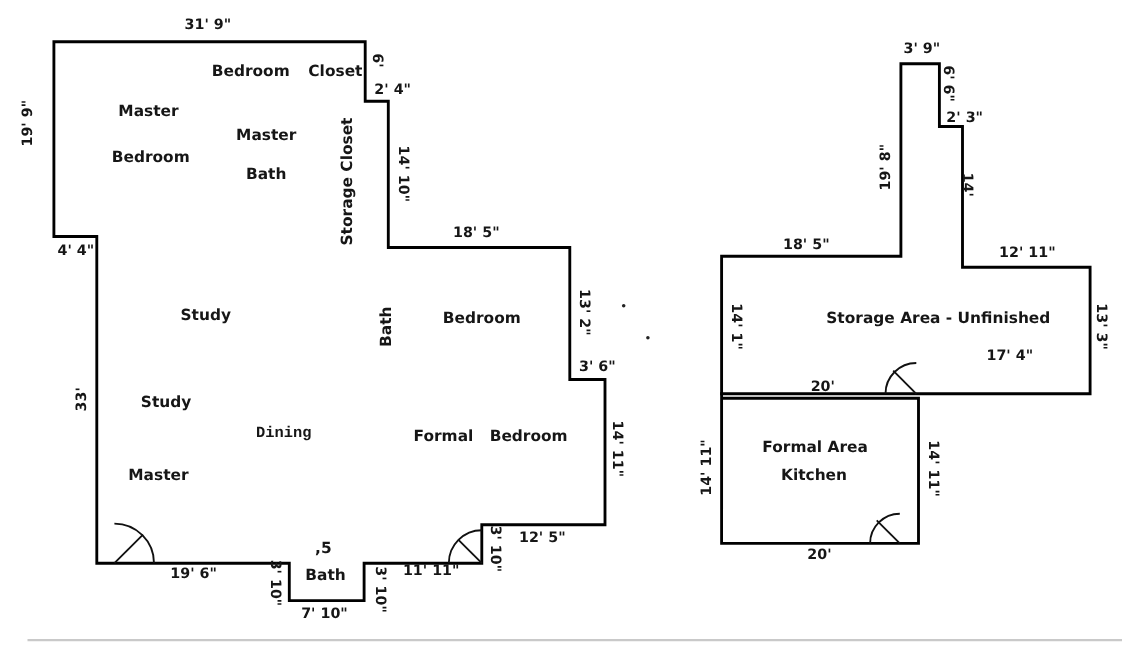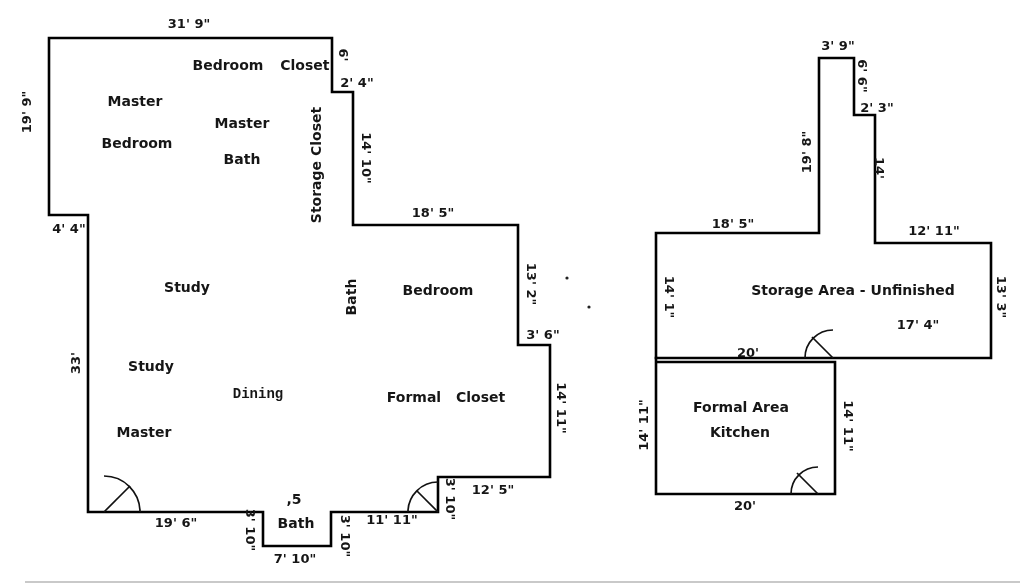--- a/index.html
+++ b/index.html
@@ -67,21 +67,21 @@
       <span class="label room" style="left: 137px; top: 143px; transform: translate(-50%, -50%) rotate(0deg);">Bedroom</span>
       <span class="label room" style="left: 261px; top: 65px; transform: translate(-50%, -50%) rotate(0deg); word-spacing: 12px;">Bedroom Closet</span>
       <span class="label room" style="left: 242px; top: 123px; transform: translate(-50%, -50%) rotate(0deg);">Master</span>
       <span class="label room" style="left: 242px; top: 159px; transform: translate(-50%, -50%) rotate(0deg);">Bath</span>
       <span class="label room" style="left: 316px; top: 165px; transform: translate(-50%, -50%) rotate(-90deg);">Storage Closet</span>
       <span class="label room" style="left: 187px; top: 287px; transform: translate(-50%, -50%) rotate(0deg);">Study</span>
       <span class="label room" style="left: 351px; top: 297px; transform: translate(-50%, -50%) rotate(-90deg);">Bath</span>
       <span class="label room" style="left: 438px; top: 290px; transform: translate(-50%, -50%) rotate(0deg);">Bedroom</span>
       <span class="label room" style="left: 151px; top: 366px; transform: translate(-50%, -50%) rotate(0deg);">Study</span>
       <span class="label room" style="left: 258px; top: 394px; transform: translate(-50%, -50%) rotate(0deg); font-family: Liberation Mono, monospace;">Dining</span>
-      <span class="label room" style="left: 446px; top: 397px; transform: translate(-50%, -50%) rotate(0deg); word-spacing: 10px;">Formal Closet</span>
+      <span class="label room" style="left: 446px; top: 397px; transform: translate(-50%, -50%) rotate(0deg); word-spacing: 10px;">Formal Bedroom</span>
       <span class="label room" style="left: 144px; top: 432px; transform: translate(-50%, -50%) rotate(0deg);">Master</span>
       <span class="label room" style="left: 294px; top: 499px; transform: translate(-50%, -50%) rotate(0deg);">,5</span>
       <span class="label room" style="left: 296px; top: 523px; transform: translate(-50%, -50%) rotate(0deg);">Bath</span>
       <span class="label" style="left: 189px; top: 23px; transform: translate(-50%, -50%) rotate(0deg);">31' 9"</span>
       <span class="label" style="left: 343px; top: 55px; transform: translate(-50%, -50%) rotate(90deg);">6'</span>
       <span class="label" style="left: 357px; top: 82px; transform: translate(-50%, -50%) rotate(0deg);">2' 4"</span>
       <span class="label" style="left: 366px; top: 158px; transform: translate(-50%, -50%) rotate(90deg);">14' 10"</span>
       <span class="label" style="left: 433px; top: 212px; transform: translate(-50%, -50%) rotate(0deg);">18' 5"</span>
       <span class="label" style="left: 531px; top: 284px; transform: translate(-50%, -50%) rotate(90deg);">13' 2"</span>
       <span class="label" style="left: 543px; top: 334px; transform: translate(-50%, -50%) rotate(0deg);">3' 6"</span>

